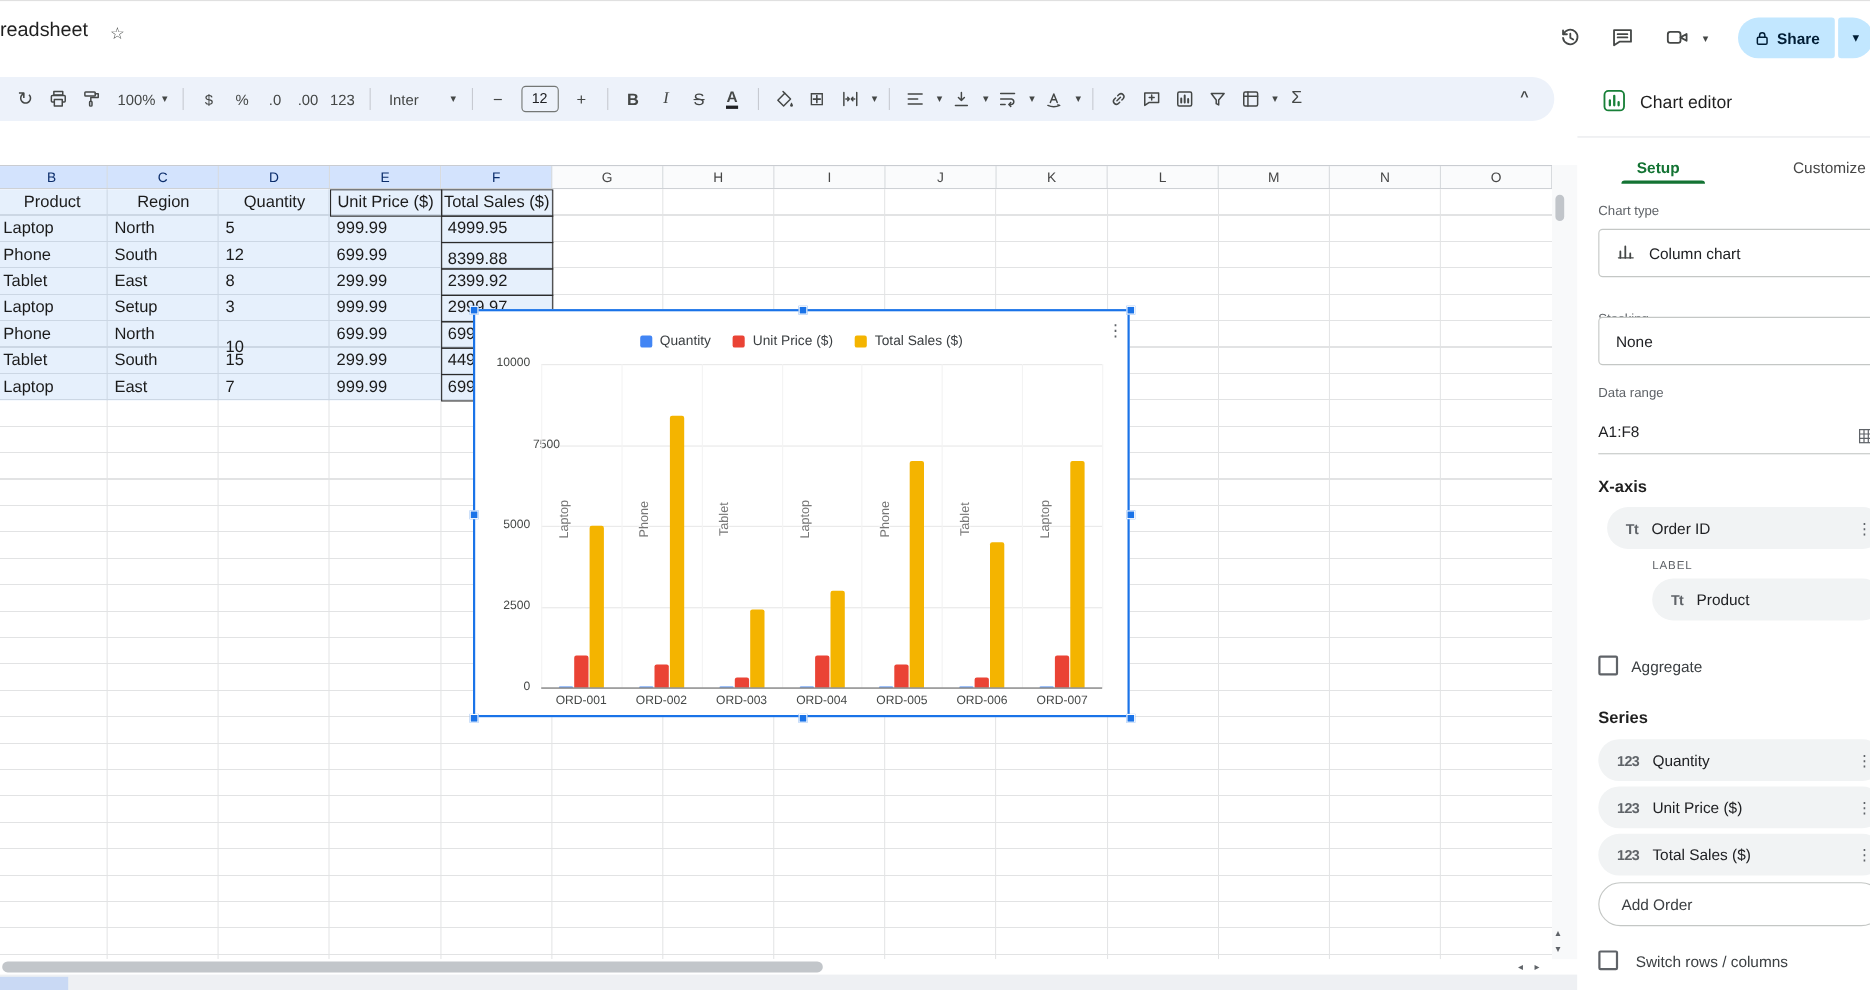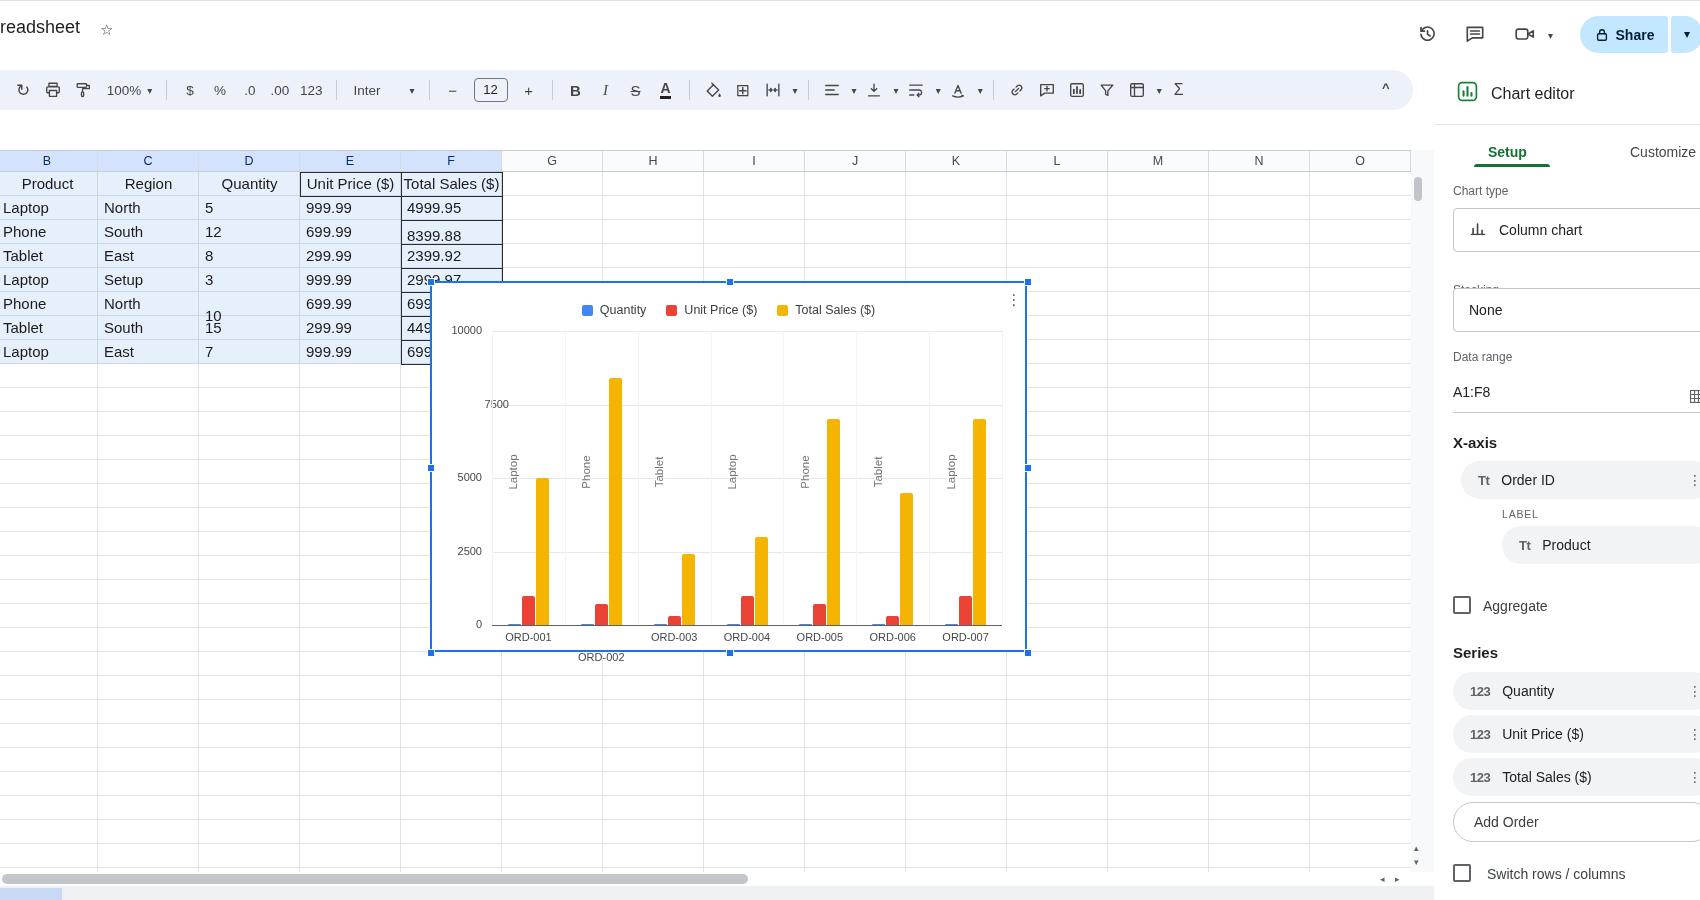--- a/index.html
+++ b/index.html
@@ -391,21 +391,21 @@
         <div class="vgridline" style="left: 497.143px;"></div>
         <div class="vgridline" style="left: 570px;"></div>
         <div class="bar" style="left: 75.9286px; width: 13px; top: 341px; height: 1px; background: rgb(66, 133, 244);"></div>
         <div class="bar" style="left: 89.9286px; width: 13px; top: 312.6px; height: 29.3997px; background: rgb(234, 67, 53);"></div>
         <div class="bar" style="left: 103.929px; width: 13px; top: 195.001px; height: 146.999px; background: rgb(244, 180, 0);"></div>
         <div class="xcat" style="left: 61.4286px; top: 348px;">ORD-001</div>
         <div class="ptlabel" style="left: 23.4286px; top: 181px;">Laptop</div>
         <div class="bar" style="left: 148.786px; width: 13px; top: 341px; height: 1px; background: rgb(66, 133, 244);"></div>
         <div class="bar" style="left: 162.786px; width: 13px; top: 321.42px; height: 20.5797px; background: rgb(234, 67, 53);"></div>
         <div class="bar" style="left: 176.786px; width: 13px; top: 95.0435px; height: 246.956px; background: rgb(244, 180, 0);"></div>
-        <div class="xcat" style="left: 134.286px; top: 348px; margin-top: 20px;">ORD-002</div>
+        <div class="xcat" style="left: 134.286px; top: 348px;">ORD-002</div>
         <div class="ptlabel" style="left: 96.2857px; top: 181px;">Phone</div>
         <div class="bar" style="left: 221.643px; width: 13px; top: 341px; height: 1px; background: rgb(66, 133, 244);"></div>
         <div class="bar" style="left: 235.643px; width: 13px; top: 333.18px; height: 8.81971px; background: rgb(234, 67, 53);"></div>
         <div class="bar" style="left: 249.643px; width: 13px; top: 271.442px; height: 70.5576px; background: rgb(244, 180, 0);"></div>
         <div class="xcat" style="left: 207.143px; top: 348px;">ORD-003</div>
         <div class="ptlabel" style="left: 169.143px; top: 181px;">Tablet</div>
         <div class="bar" style="left: 294.5px; width: 13px; top: 341px; height: 1px; background: rgb(66, 133, 244);"></div>
         <div class="bar" style="left: 308.5px; width: 13px; top: 312.6px; height: 29.3997px; background: rgb(234, 67, 53);"></div>
         <div class="bar" style="left: 322.5px; width: 13px; top: 253.801px; height: 88.1991px; background: rgb(244, 180, 0);"></div>
         <div class="xcat" style="left: 280px; top: 348px;">ORD-004</div>

